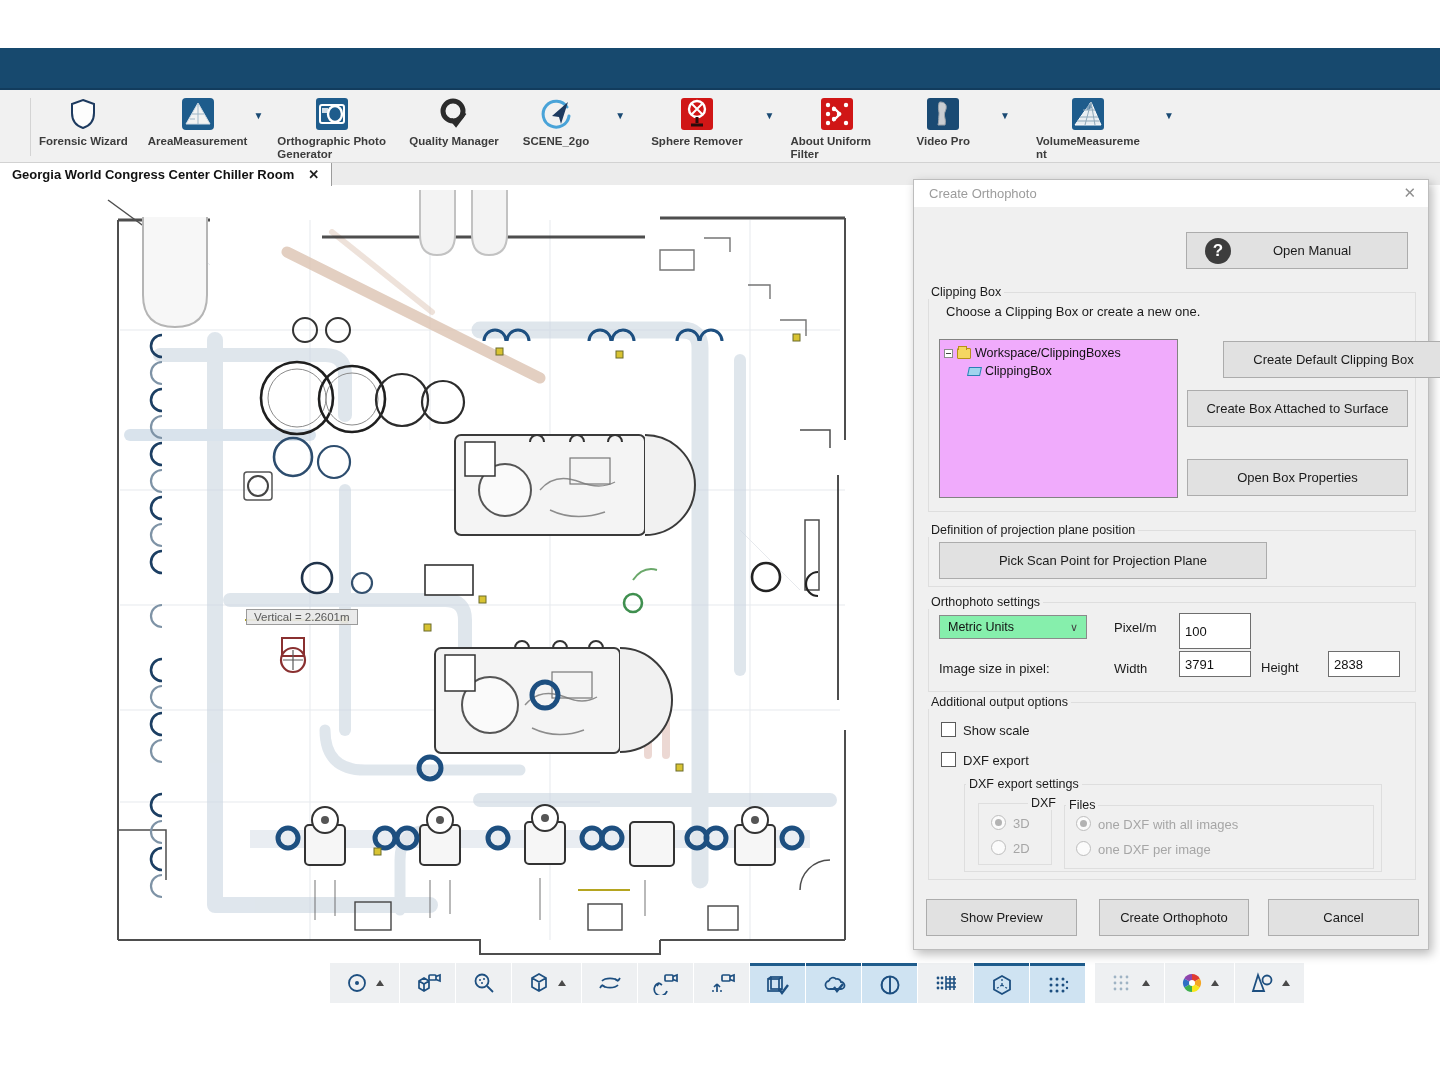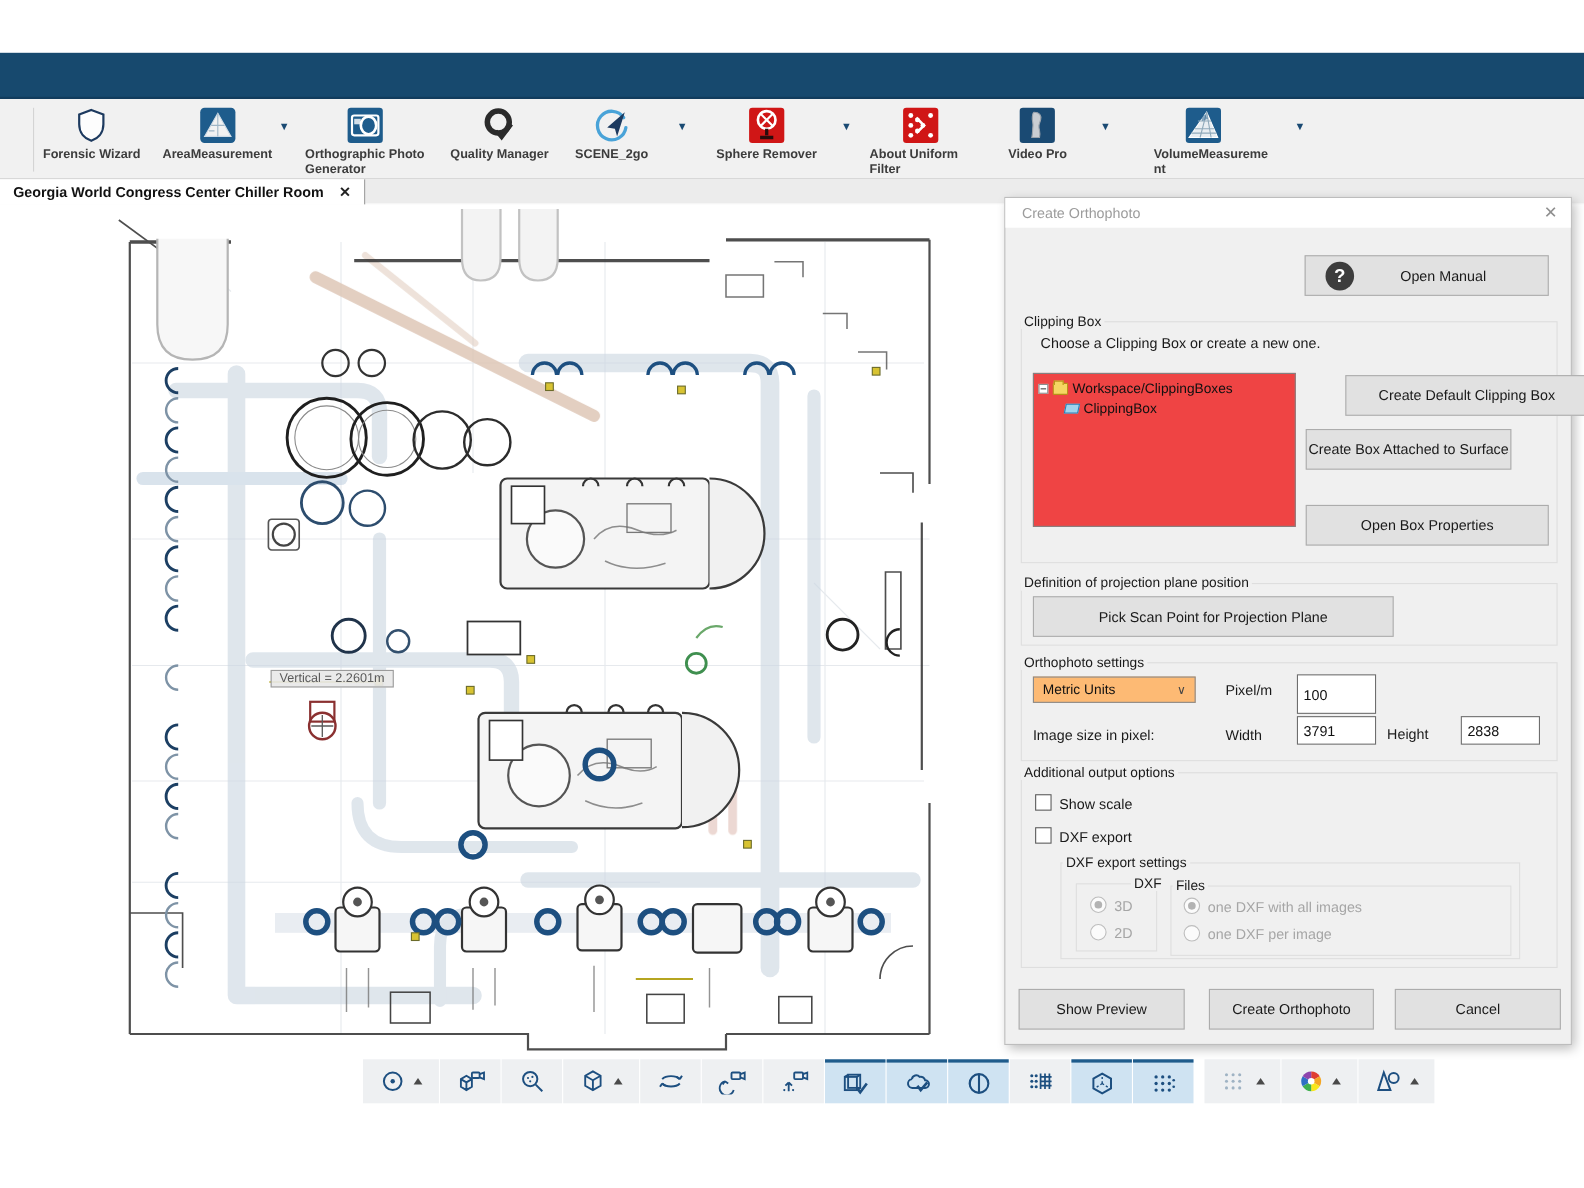--- a/index.html
+++ b/index.html
@@ -52,31 +52,31 @@
   #dlg-titlebar { position:absolute; left:0; top:0; width:100%; height:27px; background:#ffffff; }
   #dlg-title { position:absolute; left:15px; top:6px; font-size:13px; color:#9c9c9c; }
   #dlg-close { position:absolute; right:12px; top:4px; font-size:15px; color:#8f8f8f; cursor:pointer; }
   .btn { position:absolute; background:#e1e1e1; border:1px solid #acacac; font-size:13px; color:#1a1a1a;
     display:flex; align-items:center; justify-content:center; cursor:pointer; }
   .grp-border { position:absolute; border:1px solid #dedede; }
   .grp-label { position:absolute; font-size:12.5px; color:#1a1a1a; background:#f0f0f0; padding:0 3px; z-index:2; }
   .dlg-text { position:absolute; font-size:13px; color:#1a1a1a; }
   .inp { position:absolute; background:#fff; border:1px solid #6e6e6e; font-size:13px; color:#111;
     padding:0 5px; font-family:"Liberation Sans",sans-serif; }
-  .ddl { position:absolute; background:#fdba74; border:1px solid #8a8a8a; font-size:12.5px; color:#111;
+  .ddl { position:absolute; background:#86efac; border:1px solid #8a8a8a; font-size:12.5px; color:#111;
     display:flex; align-items:center; padding:0 8px; cursor:pointer; }
   .ddl .chev { margin-left:auto; color:#444; font-size:11px; }
   .cbx { position:absolute; width:15px; height:15px; background:#fff; border:1px solid #5a5a5a; cursor:pointer; }
   .cbl { position:absolute; font-size:13px; color:#1a1a1a; }
   .radio { position:absolute; width:15px; height:15px; border-radius:50%; border:1px solid #bdbdbd; background:#fbfbfb; }
   .radio.sel::after { content:""; display:block; width:7px; height:7px; border-radius:50%; background:#b3b3b3; margin:3px; }
   .dis-label { position:absolute; font-size:13px; color:#a6a6a6; }
   .dis-grp-label { position:absolute; font-size:12.5px; color:#8f8f8f; background:#f0f0f0; padding:0 3px; z-index:2; }
 
-  #tree-box { position:absolute; left:25px; top:159px; width:239px; height:140px; background:#ef4444;
+  #tree-box { position:absolute; left:25px; top:159px; width:239px; height:159px; background:#f0abfc;
     border:1px solid #828282; font-size:12.5px; color:#111; padding:4px 2px; }
   .tree-row { display:flex; align-items:center; height:18px; cursor:pointer; }
   .expander { width:9px; height:9px; border:1px solid #8c8c8c; position:relative; margin:0 4px 0 2px; background:#fff; }
   .expander::after { content:""; position:absolute; left:1px; top:3px; width:5px; height:1px; background:#444; }
   .folder { width:14px; height:11px; background:#f5d662; border:1px solid #b89018; border-radius:1px; margin-right:4px; position:relative; }
   .folder::before { content:""; position:absolute; left:0; top:-3px; width:7px; height:3px; background:#f5d662; border:1px solid #b89018; border-bottom:none; }
   .boxicon { width:13px; height:9px; background:#9fd4ee; border:1px solid #2a7fb5; margin:0 4px 0 0; transform:skewX(-12deg); }
   .tree-child { padding-left:26px; }
 
   #open-manual-q { position:absolute; left:18px; top:5px; width:26px; height:26px; border-radius:50%;
@@ -207,21 +207,21 @@
   <div class="tb-item">
     <div class="tb-main">
       <div class="tb-ico">
         <svg width="34" height="34" viewBox="0 0 34 34">
             <rect x="1" y="1" width="32" height="32" rx="3" fill="#1e5c8c"></rect>
             <path d="M20 5 L30 28 L4 28 Z" fill="#e8eef2" stroke="#fff"></path>
             <path d="M20 5 L14 28 M20 5 L24 28 M9 20 L27 20 M6 24 L29 24 M12 13 L24 13" stroke="#8fa9ba" stroke-width="1"></path>
             <path d="M14 9 L19 7 L21 11 L16 13 Z" fill="#1e5c8c" opacity=".5"></path>
           </svg>
       </div>
-      <div class="tb-label" style="max-width:104px;margin-left:13px;">VolumeMeasurement</div>
+      <div class="tb-label" style="max-width:104px;">VolumeMeasurement</div>
     </div>
     <span class="tb-caret" style="margin-left:24px;">▼</span>
   </div>
 </div>
 
 <div id="tab-strip">
   <div id="doc-tab">
     <span class="t">Georgia World Congress Center Chiller Room</span>
     <span class="x">✕</span>
   </div>
@@ -567,21 +567,21 @@
     </div>
     <div class="tree-row tree-child">
       <span class="boxicon"></span>
       <span>ClippingBox</span>
     </div>
   </div>
 
   <div class="btn" style="left:273px; top:161px; width:221px; height:37px;margin-left:36px;">
     <span>Create Default Clipping Box</span>
   </div>
-  <div class="btn" style="left:273px; top:210px; width:187px; height:37px;">
+  <div class="btn" style="left:273px; top:210px; width:221px; height:37px;">
     <span>Create Box Attached to Surface</span>
   </div>
   <div class="btn" style="left:273px; top:279px; width:221px; height:37px;">
     <span>Open Box Properties</span>
   </div>
 
   <div class="grp-label" style="left:14px; top:343px;">Definition of projection plane position</div>
   <div class="grp-border" style="left:14px; top:350px; width:488px; height:57px;"></div>
   <div class="btn" style="left:25px; top:362px; width:328px; height:37px;">
     <span>Pick Scan Point for Projection Plane</span>

